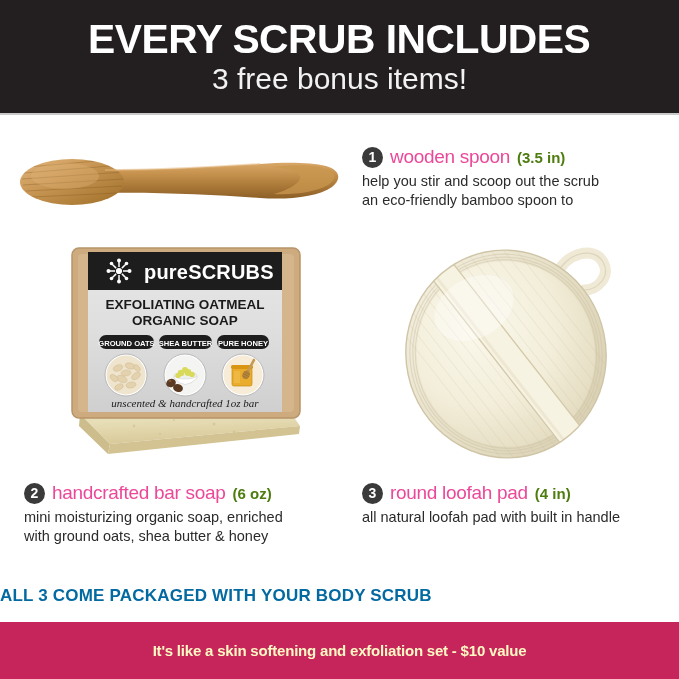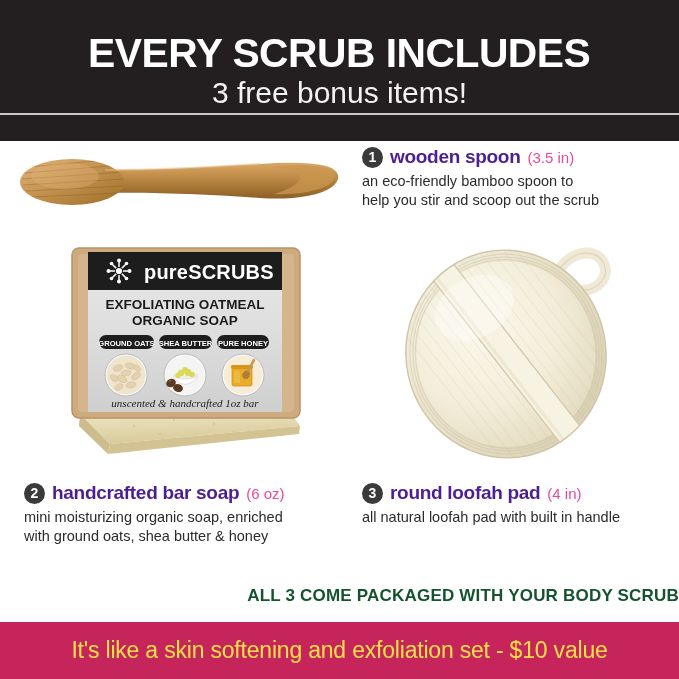--- a/index.html
+++ b/index.html
@@ -1,54 +1,54 @@
 <!DOCTYPE html>
 <html><head>
 <meta charset="utf-8">
 <style>
   html,body{margin:0;padding:0;background:#fff;}
   body{width:679px;height:679px;overflow:hidden;
        font-family:"Liberation Sans",sans-serif;color:#231f20;}
   .page{position:relative;width:679px;height:679px;background:#fff;}
 
   
-  .header{position:absolute;left:0;top:0;width:679px;height:141px;background:#231f20;
+  .header{position:absolute;left:0;top:0;width:679px;height:113px;background:#231f20;
           display:flex;flex-direction:column;align-items:center;justify-content:center;}
   .header h1{margin:0;color:#fff;font-size:40px;font-weight:700;letter-spacing:-0.5px;
              line-height:1;transform:scaleX(1.02);}
   .header h2{margin:5px 0 0 0;color:#f2f2f2;font-size:30px;font-weight:400;line-height:1;}
   .header-rule{position:absolute;left:0;top:113px;width:679px;height:2px;background:#c9c9c9;}
 
   
   .item-text{position:absolute;}
   .item-title{display:flex;align-items:center;gap:7px;white-space:nowrap;}
   .badge{width:21px;height:21px;border-radius:50%;background:#3a3a3a;color:#fff;
          font-size:14px;font-weight:700;display:flex;align-items:center;justify-content:center;
          flex:0 0 auto;line-height:1;}
-  .tname{font-size:19px;font-weight:700;color:#4c1d95;letter-spacing:-0.3px;}
-  .tsize{font-size:15px;font-weight:400;color:#ec4899;}
+  .tname{font-size:19px;font-weight:400;color:#ec4899;letter-spacing:-0.3px;}
+  .tsize{font-size:15px;font-weight:700;color:#4d7c0f;}
   .desc{margin-top:4px;font-size:14.5px;line-height:1.33;color:#2b2b2b;}
 
   #t1{left:362px;top:146px;}
   #t2{left:24px;top:482px;}
   #t3{left:362px;top:482px;}
 
   
   .spoon-wrap{position:absolute;left:10px;top:145px;width:340px;height:75px;}
   
   .soap-wrap{position:absolute;left:64px;top:240px;width:260px;height:225px;}
   
   .loofah-wrap{position:absolute;left:398px;top:232px;width:255px;height:235px;}
 
   
-  .tagline{position:absolute;left:0;top:586px;width:679px;text-align:right;
-           font-size:17px;font-weight:700;color:#14532d;letter-spacing:0.2px;}
+  .tagline{position:absolute;left:0;top:586px;width:679px;text-align:left;
+           font-size:17px;font-weight:700;color:#0369a1;letter-spacing:0.2px;}
   .banner{position:absolute;left:0;top:622px;width:679px;height:57px;background:#c6255c;
           display:flex;align-items:center;justify-content:center;}
-  .banner span{color:#fde047;font-size:23px;font-weight:400;letter-spacing:-0.2px;}
+  .banner span{color:#fef9c3;font-size:15px;font-weight:700;letter-spacing:-0.2px;}
 </style>
 </head>
 <body>
 
 <div class="page">
 
   <div class="header">
     <h1>EVERY SCRUB INCLUDES</h1>
     <h2>3 free bonus items!</h2>
   </div>
@@ -94,22 +94,22 @@
     </svg>
   </div>
 
   <div class="item-text" id="t1">
     <div class="item-title">
       <span class="badge">1</span>
       <span class="tname">wooden spoon</span>
       <span class="tsize">(3.5 in)</span>
     </div>
     <div class="desc">
+      <div>help you stir and scoop out the scrub</div>
       <div>an eco-friendly bamboo spoon to</div>
-      <div>help you stir and scoop out the scrub</div>
     </div>
   </div>
 
   <div class="soap-wrap">
     <svg width="260" height="225" viewBox="0 0 260 225">
       <defs>
         <linearGradient id="soapslab" x1="0" y1="0" x2="0.2" y2="1">
           <stop offset="0%" stop-color="#efe8c8"></stop>
           <stop offset="55%" stop-color="#e6dcb4"></stop>
           <stop offset="100%" stop-color="#d8c999"></stop>

